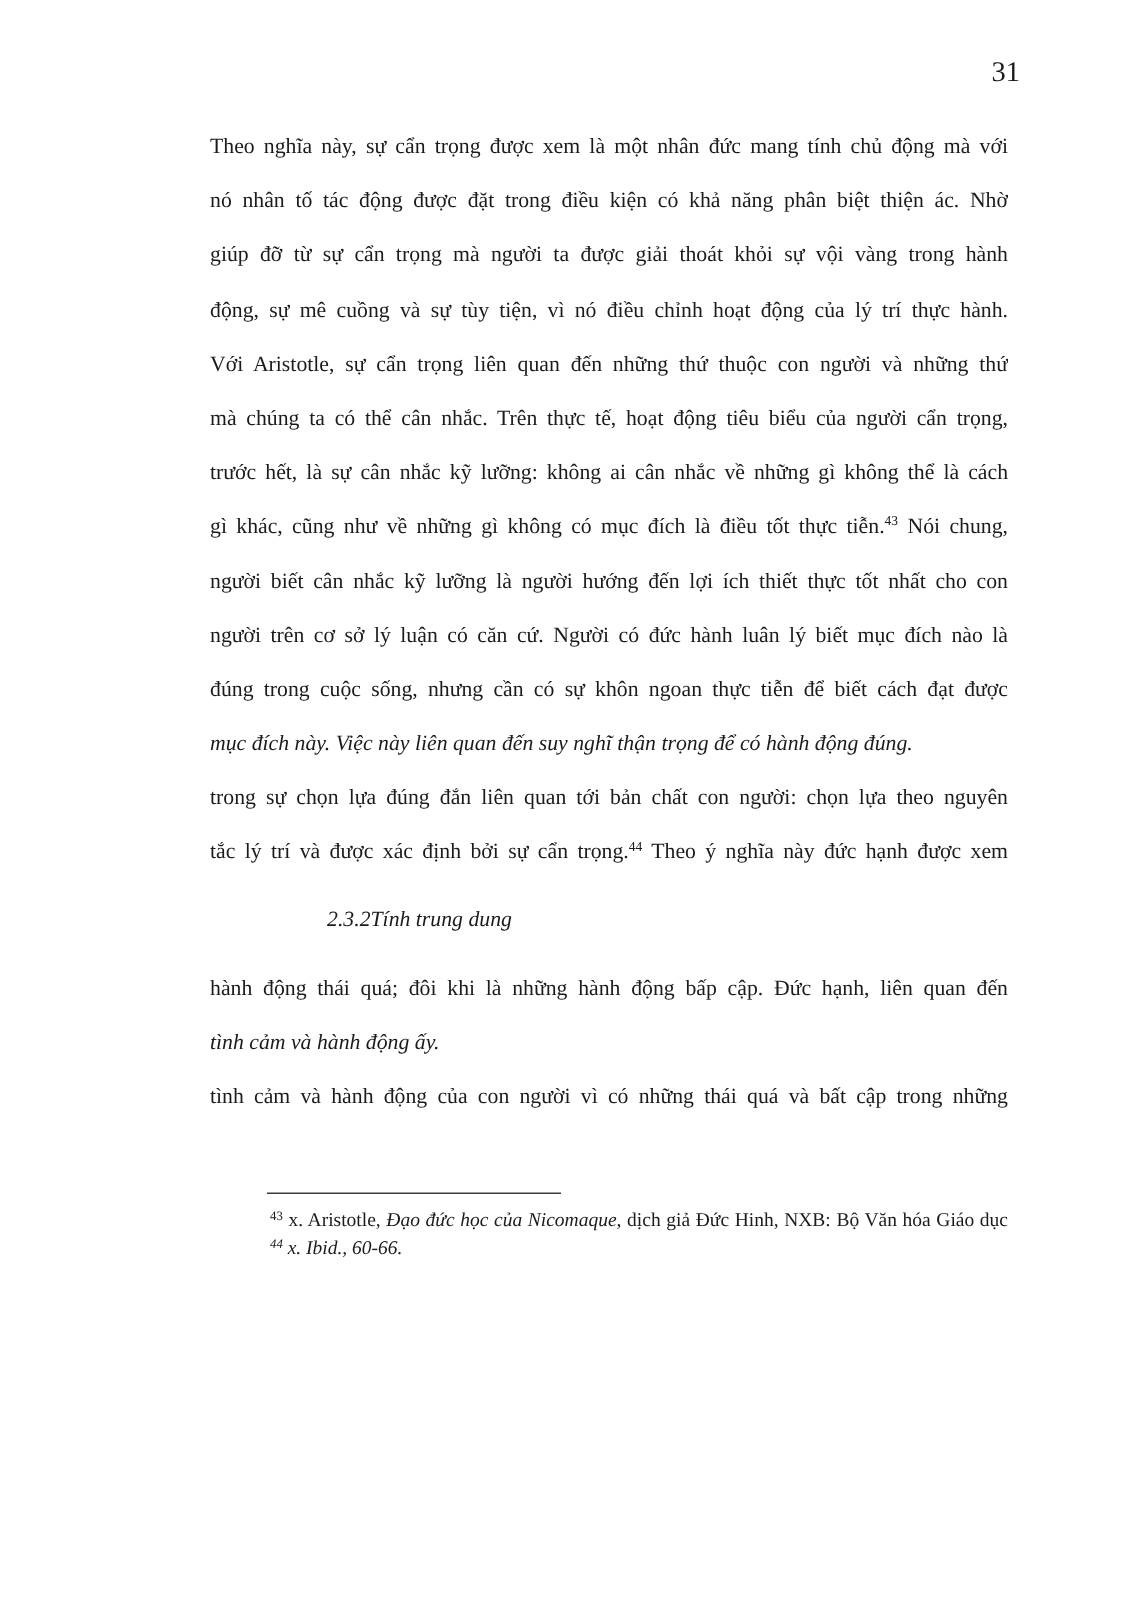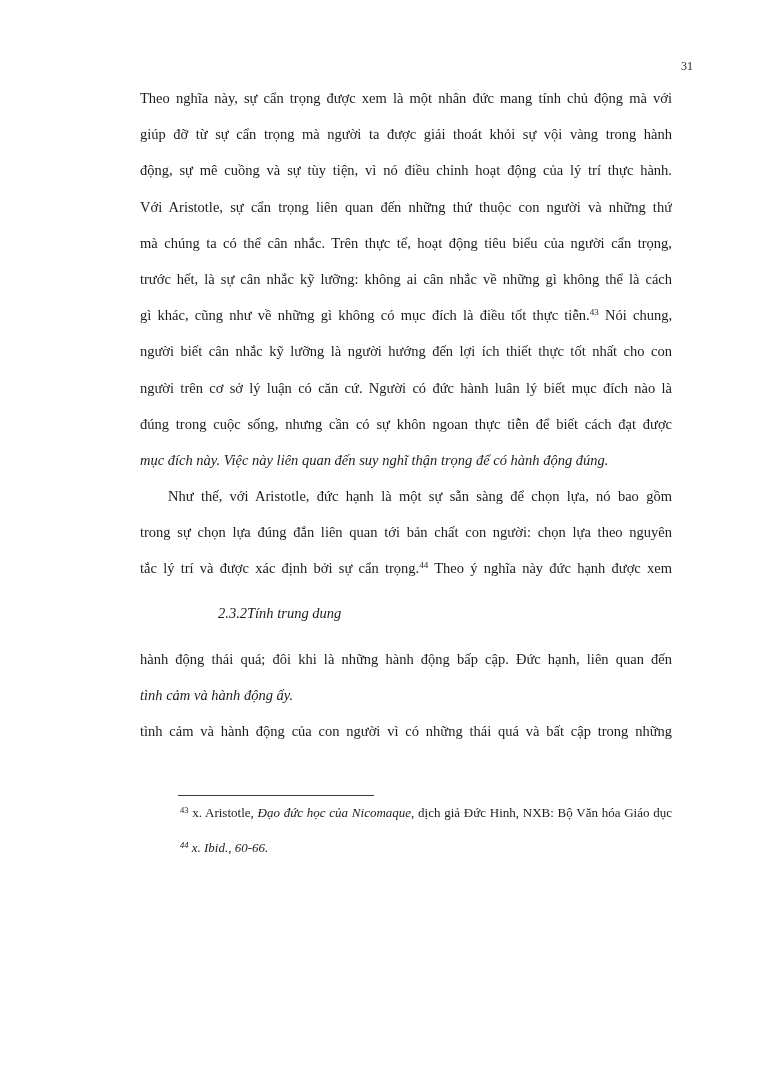--- a/index.html
+++ b/index.html
@@ -10,22 +10,22 @@
   html,body{margin:0;padding:0;background:var(--page-bg);}
   .page{
     position:relative;
     width:763px;height:1080px;
     background:var(--page-bg);
     color:var(--text-color);
     font-family:"Liberation Serif","DejaVu Serif",serif;
     overflow:hidden;
   }
   .pageno{
-    position:absolute;top:40px;right:70px;
-    font-size:12px;line-height:18px;margin-top:17px;
+    position:absolute;top:40px;right:83px;
+    font-size:19px;line-height:18px;
   }
   .content{
     position:absolute;left:140px;top:80px;width:532px;
     font-size:14.5px;
   }
   .para{margin:0;}
   .line{
     height:36.2px;line-height:36.2px;
     overflow:hidden;white-space:normal;
   }
@@ -42,48 +42,48 @@
   }
   .heading .num{display:inline-block;}
   #para-2{margin-top:10px;}
   .footnotes{margin-top:46px;font-size:13px;}
   .fnsep{
     width:196px;margin-left:38px;
     border-top:1.5px solid var(--sep-color);
     height:0;
   }
   .fn{margin-top:7px;}
-  .fn + .fn{margin-top:16px;}
+  .fn + .fn{margin-top:0;}
   .fn .line{height:19px;line-height:19px;}
   .fn sup{font-size:8.5px;top:-4px;}
   .fnindent{padding-left:40px;}
   em{font-style:italic;}
 </style>
 </head>
 <body>
 
 <div class="page">
   <div class="pageno">31</div>
 
   <div class="content">
     <div class="para" id="para-0">
         <div class="line j"><span>Theo nghĩa này, sự cẩn trọng được xem là một nhân đức mang tính chủ động mà với</span></div>
+        <div class="line j"><span>nó nhân tố tác động được đặt trong điều kiện có khả năng phân biệt thiện ác. Nhờ</span></div>
         <div class="line j"><span>giúp đỡ từ sự cẩn trọng mà người ta được giải thoát khỏi sự vội vàng trong hành</span></div>
         <div class="line j"><span>động, sự mê cuồng và sự tùy tiện, vì nó điều chỉnh hoạt động của lý trí thực hành.</span></div>
         <div class="line j"><span>Với Aristotle, sự cẩn trọng liên quan đến những thứ thuộc con người và những thứ</span></div>
         <div class="line j"><span>mà chúng ta có thể cân nhắc. Trên thực tế, hoạt động tiêu biểu của người cẩn trọng,</span></div>
         <div class="line j"><span>trước hết, là sự cân nhắc kỹ lưỡng: không ai cân nhắc về những gì không thể là cách</span></div>
         <div class="line j"><span>gì khác, cũng như về những gì không có mục đích là điều tốt thực tiễn.</span><sup>43</sup><span> Nói chung,</span></div>
         <div class="line j"><span>người biết cân nhắc kỹ lưỡng là người hướng đến lợi ích thiết thực tốt nhất cho con</span></div>
         <div class="line j"><span>người trên cơ sở lý luận có căn cứ. Người có đức hành luân lý biết mục đích nào là</span></div>
         <div class="line j"><span>đúng trong cuộc sống, nhưng cần có sự khôn ngoan thực tiễn để biết cách đạt được</span></div>
         <div class="line last"><span>mục đích này. Việc này liên quan đến suy nghĩ thận trọng để có hành động đúng.</span></div>
       </div>
     <div class="para" id="para-1">
-        <div class="line j indent"><span>Như thế, với Aristotle, đức hạnh là một sự sẵn sàng để chọn lựa, nó bao gồm</span></div>
         <div class="line j"><span>trong sự chọn lựa đúng đắn liên quan tới bản chất con người: chọn lựa theo nguyên</span></div>
         <div class="line j"><span>tắc lý trí và được xác định bởi sự cẩn trọng.</span><sup>44</sup><span> Theo ý nghĩa này đức hạnh được xem</span></div>
       </div>
 
     <div class="heading">
       <span class="num">2.3.2</span><span>Tính trung dung</span>
     </div>
 
     <div class="para" id="para-2">
         <div class="line j"><span>hành động thái quá; đôi khi là những hành động bấp cập. Đức hạnh, liên quan đến</span></div>

